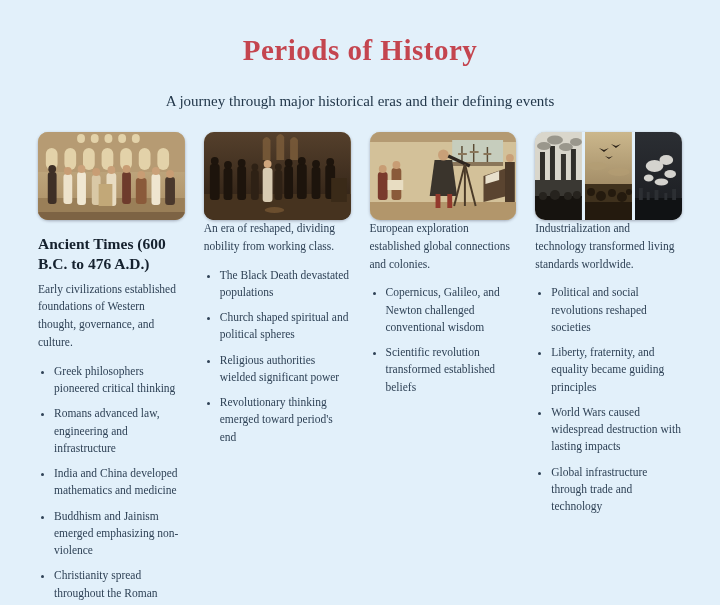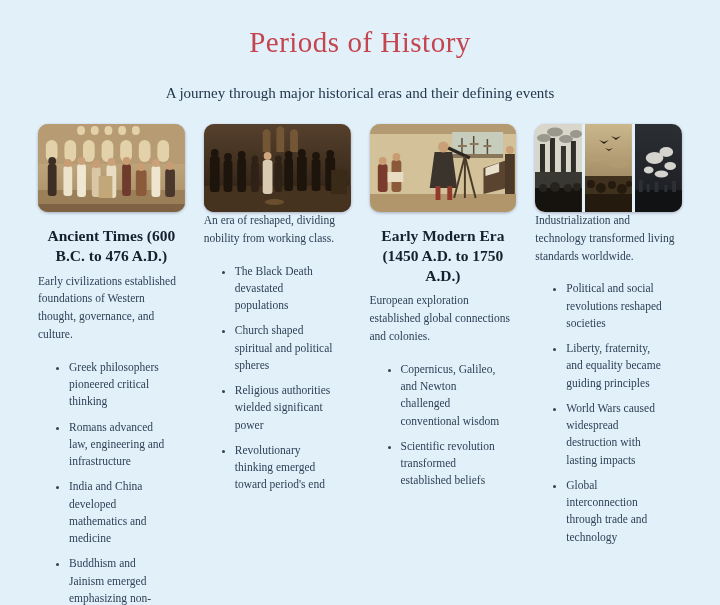--- a/index.html
+++ b/index.html
@@ -11,23 +11,23 @@
     height: 605px;
     background: #e2f0fa;
     font-family: "Liberation Serif", serif;
     overflow: hidden;
   }
   .page { width: 100%; height: 100%; }
   .title {
     text-align: center;
     color: #c4454f;
     font-size: 29px;
-    font-weight: 400;
+    font-weight: 700;
     letter-spacing: 0.5px;
-    margin: 0;
+    margin: 8px;
     padding-top: 26px;
   }
   .subtitle {
     text-align: center;
     color: #22374a;
     font-size: 15px;
     margin: 26px 0 0 0;
   }
   .columns {
     display: grid;
@@ -45,30 +45,29 @@
   }
   .era-image svg { display: block; width: 100%; height: 100%; }
   .triptych { display: flex; gap: 3px; height: 100%; background: #e2f0fa; }
   .triptych svg { flex: 1; height: 100%; }
   .era-heading {
     font-size: 15.5px;
     font-weight: 700;
     color: #15212e;
     line-height: 1.28;
     margin: 14px 0 7px 0;
-    text-align: center;
   }
   .era-description {
     font-size: 11.5px;
     color: #2f4256;
     line-height: 1.55;
     margin: 0 0 11px 0;
   }
   .era-bullets {
-    margin: 15px;
+    margin: 0;
     padding-left: 16px;
   }
   .era-bullets li {
     font-size: 11.5px;
     color: #2f4256;
     line-height: 1.5;
     margin-bottom: 8px;
   }
 </style>
 </head>
@@ -228,21 +227,20 @@
         <line x1="97" y1="32" x2="86" y2="74"></line>
         <line x1="97" y1="32" x2="108" y2="74"></line>
         <line x1="97" y1="32" x2="97" y2="74"></line>
       </g>
       <path d="M116 44 L140 36 L140 64 L116 70 Z" fill="#5a4430"></path>
       <path d="M118 44 L132 39 L132 48 L118 52 Z" fill="#e8e0cc"></path>
       <rect x="138" y="30" width="10" height="40" fill="#4a3828"></rect>
       <circle cx="143" cy="26" r="4" fill="#c9a078"></circle>
     </svg>
         </div>
-    <h2 class="era-heading">Early Modern Era (1450 A.D. to 1750 A.D.)</h2>
     <p class="era-description">European exploration established global connections and colonies.</p>
     <ul class="era-bullets">
           <li>Copernicus, Galileo, and Newton challenged conventional wisdom</li>
           <li>Scientific revolution transformed established beliefs</li>
         </ul>
   </section>
 
   <section class="column">
     <div class="era-image">
     <div class="triptych">
@@ -316,17 +314,17 @@
           <rect x="38" y="57" width="4" height="11"></rect>
         </g>
       </svg>
     </div>
         </div>
     <p class="era-description">Industrialization and technology transformed living standards worldwide.</p>
     <ul class="era-bullets">
           <li>Political and social revolutions reshaped societies</li>
           <li>Liberty, fraternity, and equality became guiding principles</li>
           <li>World Wars caused widespread destruction with lasting impacts</li>
-          <li>Global interconnection through trade and technology</li>
+          <li>Global infrastructure through trade and technology</li>
         </ul>
   </section>
 </div>
 </div>
 
 </body></html>

